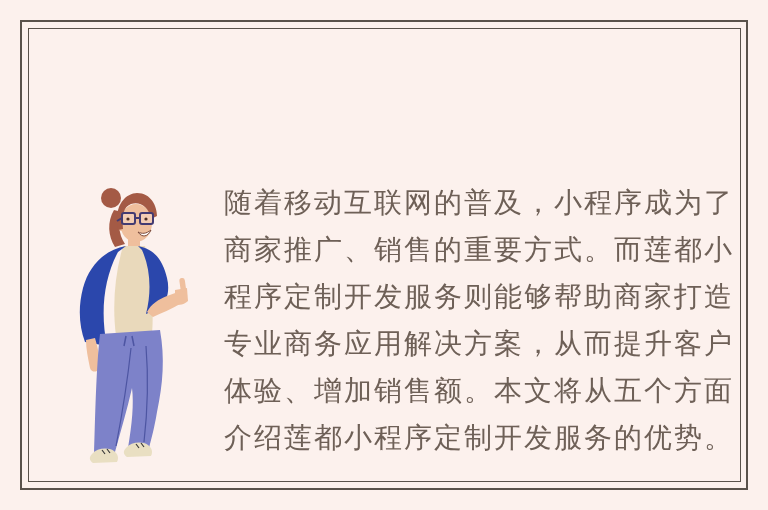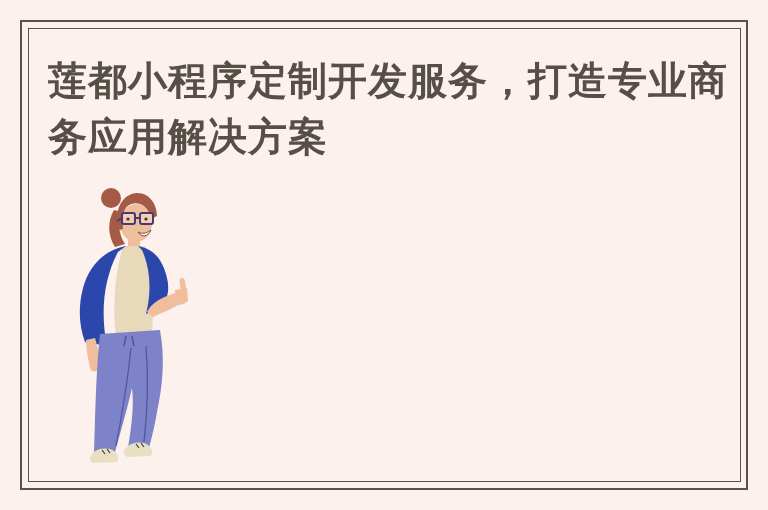--- a/index.html
+++ b/index.html
@@ -60,22 +60,20 @@
   .c-lens   { fill: #f3cdb4; }
 </style>
 </head>
 <body>
 
 <div class="canvas">
 
   <div class="frame-outer"></div>
   <div class="frame-inner"></div>
 
-  <h1 class="title">莲都小程序定制开发服务，打造专业商
-务应用解决方案</h1>
 
   <div class="figure">
     <svg width="140" height="284" viewBox="0 0 140 284">
 
       <circle class="c-hair" cx="55" cy="12" r="10"></circle>
 
       <path class="c-hair" d="M58,24 C51,36 52,50 59,61 L69,58 C62,48 62,34 66,26 Z"></path>
 
       <path class="c-skin" d="M72,52 L84,52 L84,66 L72,66 Z"></path>
 
@@ -114,14 +112,20 @@
       <path d="M75,162 C71,200 65,234 60,260" stroke="#4d55a2" stroke-width="1.2" fill="none"></path>
       <path d="M90,160 C93,198 91,230 88,256" stroke="#4d55a2" stroke-width="1.2" fill="none"></path>
       <path d="M70,150 L68,160 M76,150 L78,160" stroke="#4d55a2" stroke-width="1.5" fill="none"></path>
 
       <path class="c-shoes" d="M36,268 C41,262 52,261 58,265 C62,268 63,272 61,276 L37,277 C33,274 33,271 36,268 Z"></path>
       <path class="c-shoes" d="M70,262 C75,256 86,255 92,259 C96,262 97,266 95,270 L71,271 C67,268 67,265 70,262 Z"></path>
       <path d="M46,264 L49,268 M51,263 L54,267 M80,258 L83,262 M85,257 L88,261" stroke="#3a3a3a" stroke-width="1.2" fill="none"></path>
     </svg>
   </div>
 
+  <p class="intro">随着移动互联网的普及，小程序成为了
+商家推广、销售的重要方式。而莲都小
+程序定制开发服务则能够帮助商家打造
+专业商务应用解决方案，从而提升客户
+体验、增加销售额。本文将从五个方面
+介绍莲都小程序定制开发服务的优势。</p>
 
 </div>
 
 </body></html>

